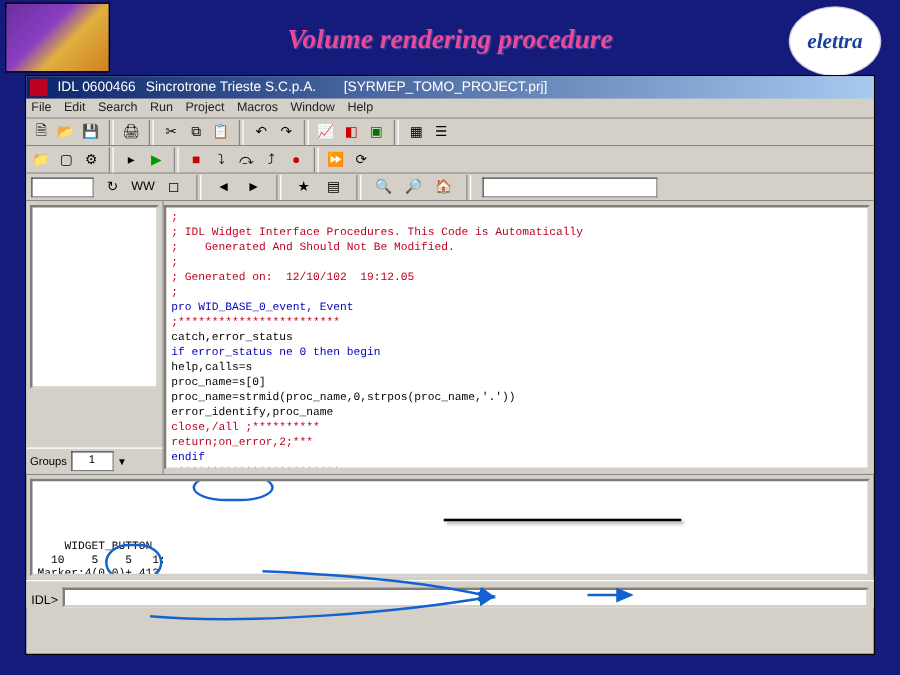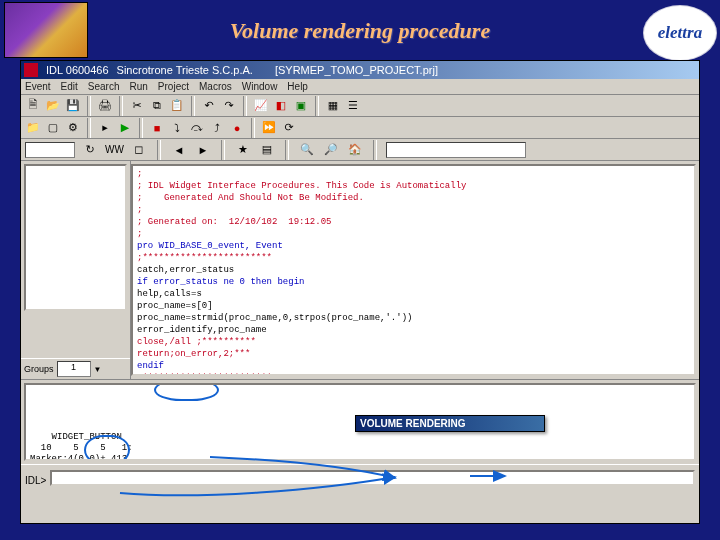--- a/index.html
+++ b/index.html
@@ -14,38 +14,38 @@
   }
   .logo-left {
     position: absolute;
     top: 2px; left: 4px;
     width: 84px; height: 56px;
     background: linear-gradient(135deg,#6a2fa0,#8a3fc0 40%,#e0b040 60%,#d08020);
     border: 1px solid #000;
   }
   .logo-right {
     position: absolute;
-    top: 6px; right: 4px;
+    top: 6px; right: 16px;
     width: 72px; height: 54px;
     background: #fff;
     border-radius: 50%;
     display: flex; align-items: center; justify-content: center;
     font-style: italic; font-family: "Times New Roman", serif;
     color: #1a3fa0; font-size: 17px; font-weight: bold;
     box-shadow: 0 0 0 1px #ccd;
   }
   .slide-title {
     position: absolute;
     top: 18px; left: 0; right: 0;
     text-align: center;
     font-family: "Times New Roman", serif;
     font-style: italic;
     font-weight: bold;
     font-size: 22px;
-    color: #fdba74;
+    color: #ec4899;
     text-shadow: 1px 1px 1px rgba(255,255,255,.2);
   }
   .app-window {
     position: absolute;
     top: 60px; left: 20px;
     width: 680px; height: 464px;
     background: #d4d0c8;
     border: 1px solid #000;
     display: flex;
     flex-direction: column;
@@ -227,21 +227,21 @@
 
   <div class="titlebar">
     <span class="icon-box"></span>
     <span>IDL 0600466</span>
     <span style="font-weight:normal">Sincrotrone Trieste S.C.p.A.</span>
     <span style="flex:0 0 6px"></span>
     <span class="file-part">[SYRMEP_TOMO_PROJECT.prj]</span>
   </div>
 
   <div class="menubar">
-    <span>Event</span>
+    <span>File</span>
     <span>Edit</span>
     <span>Search</span>
     <span>Run</span>
     <span>Project</span>
     <span>Macros</span>
     <span>Window</span>
     <span>Help</span>
   </div>
 
   <div class="toolbar">
@@ -325,21 +325,20 @@
 </span><span>GsliDim:FX0MEL05&gt;  =55ampl+40; subDESC&lt;0001&gt;SRR  E_O&gt;
 </span></div>
     <div class="cmd-row">
       <span>IDL&gt;</span>
       <input style="">
     </div>
   </div>
 </div>
 
 <div class="dialog">
-  <div class="dlg-title">VOLUME RENDERING</div>
 </div>
 
 <svg class="arrow-svg" style="top:0;left:0;width:720px;height:540px">
   <defs>
     <marker id="ah" markerWidth="8" markerHeight="8" refX="6" refY="3" orient="auto">
       <path d="M0,0 L7,3 L0,6 Z" fill="#1362d0"></path>
     </marker>
   </defs>
   <path d="M 120 493 C 200 500, 320 490, 395 477" stroke="#1362d0" stroke-width="2" fill="none" marker-end="url(#ah)"></path>
   <path d="M 210 457 C 280 460, 350 467, 395 478" stroke="#1362d0" stroke-width="2" fill="none" marker-end="url(#ah)"></path>

